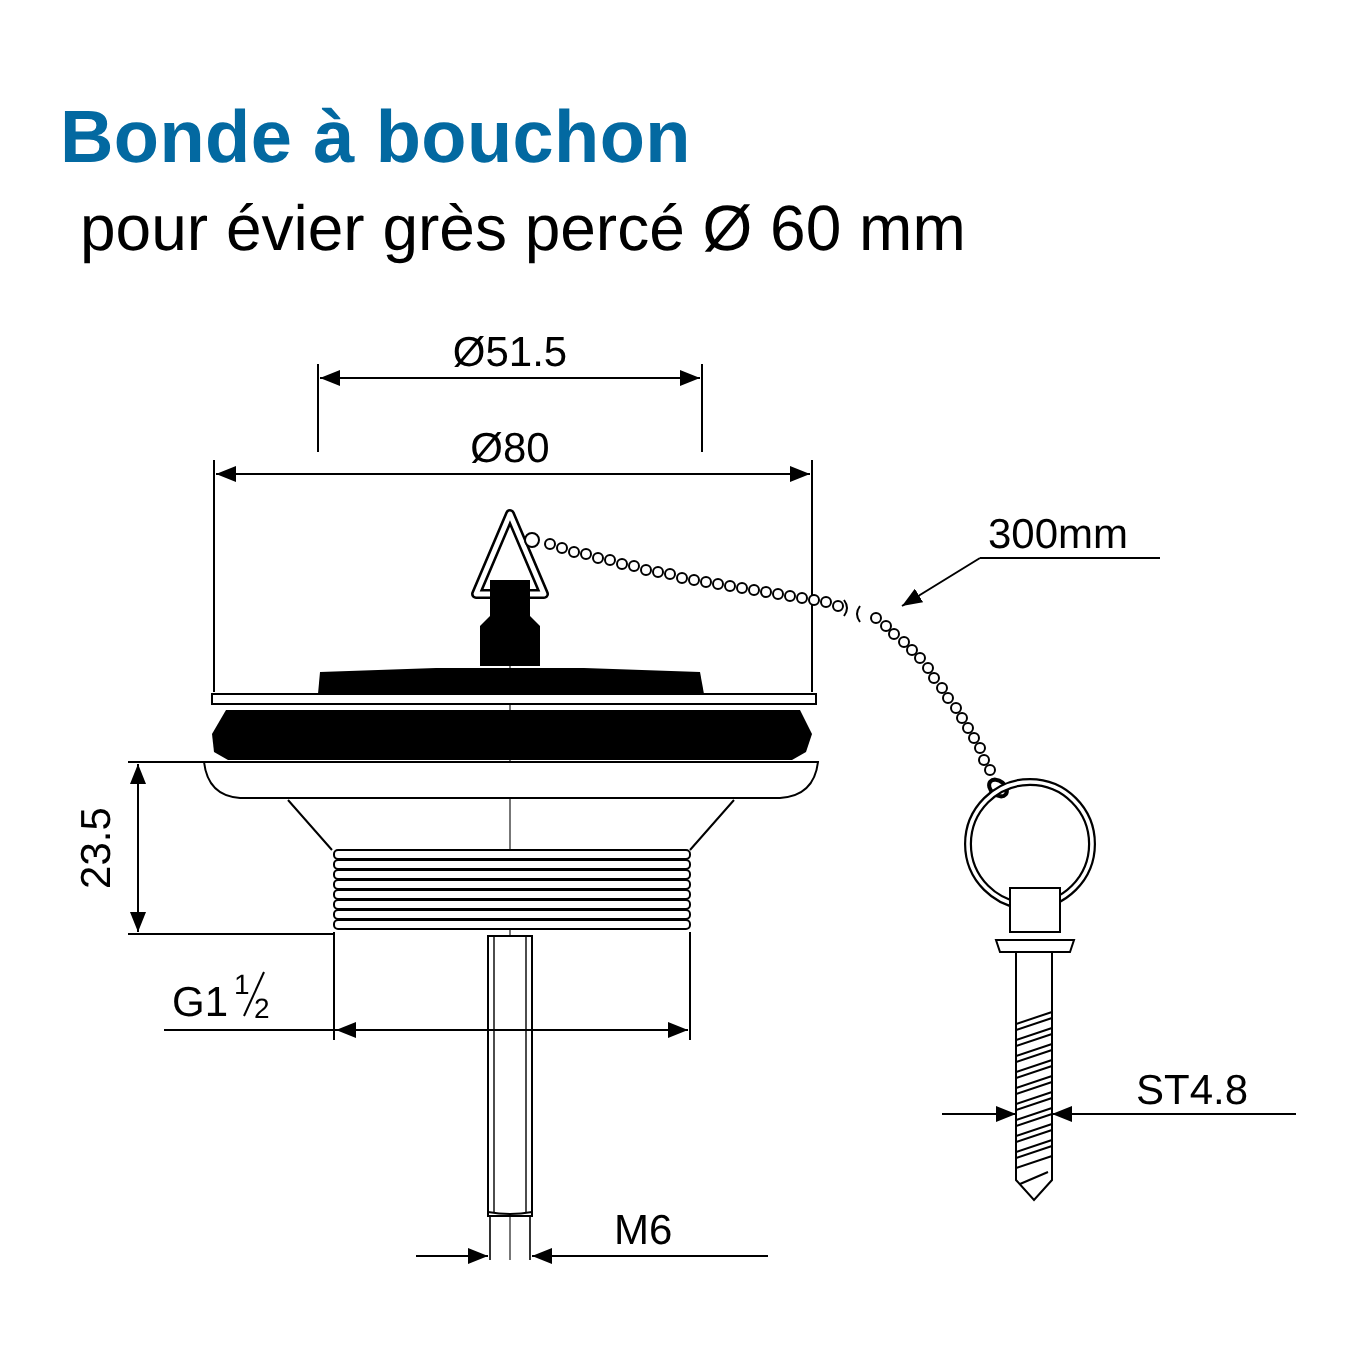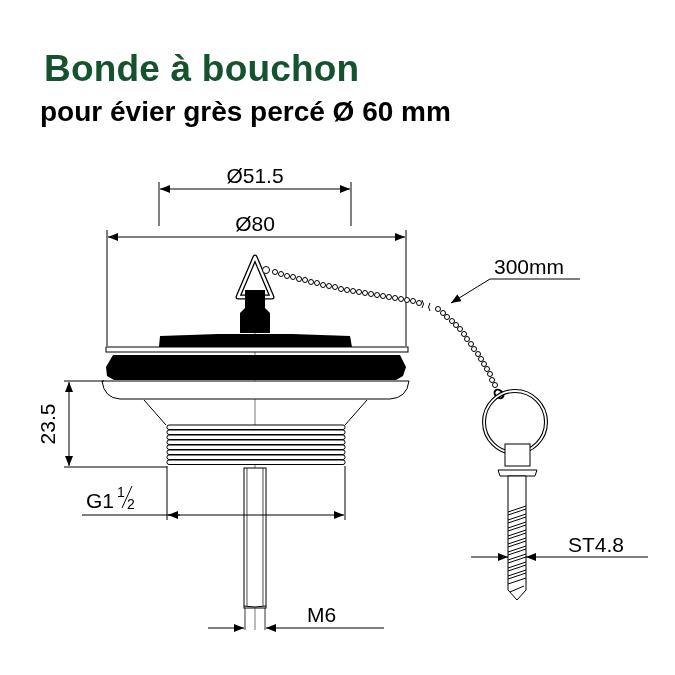--- a/index.html
+++ b/index.html
@@ -1,18 +1,18 @@
 <!DOCTYPE html>
 <html><head>
 <meta charset="utf-8">
 <style>
   html, body { margin: 0; padding: 0; background: #ffffff; }
   body { width: 675px; height: 675px; position: relative; overflow: hidden; font-family: "Liberation Sans", sans-serif; }
-  .title { position: absolute; left: 44px; top: 50px; font-size: 37px; font-weight: bold; color: #14532d; line-height: 1; letter-spacing: 0.2px; }
-  .subtitle { position: absolute; left: 40px; top: 98px; font-size: 28px; font-weight: bold; color: #000; line-height: 1; }
+  .title { position: absolute; left: 30px; top: 50px; font-size: 37px; font-weight: bold; color: #0369a1; line-height: 1; letter-spacing: 0.2px; }
+  .subtitle { position: absolute; left: 40px; top: 98px; font-size: 32px; font-weight: normal; color: #000; line-height: 1; }
   svg { position: absolute; left: 0; top: 0; }
   .dimtxt { font-family: "Liberation Sans", sans-serif; font-size: 21px; fill: #000; }
 </style>
 </head>
 <body>
 
 <div class="title">Bonde à bouchon</div>
 <div class="subtitle">pour évier grès percé Ø 60 mm</div>
 
 <svg width="675" height="675" viewBox="0 0 675 675">

